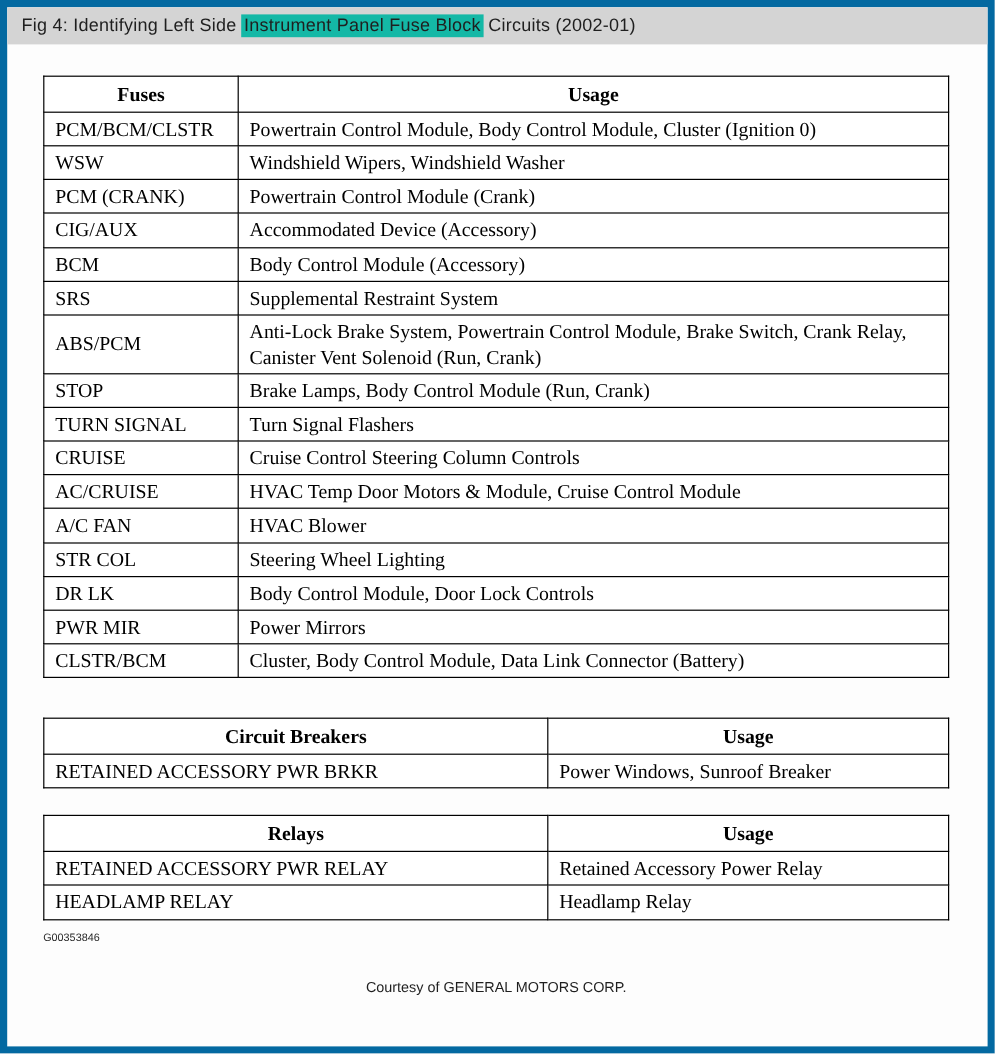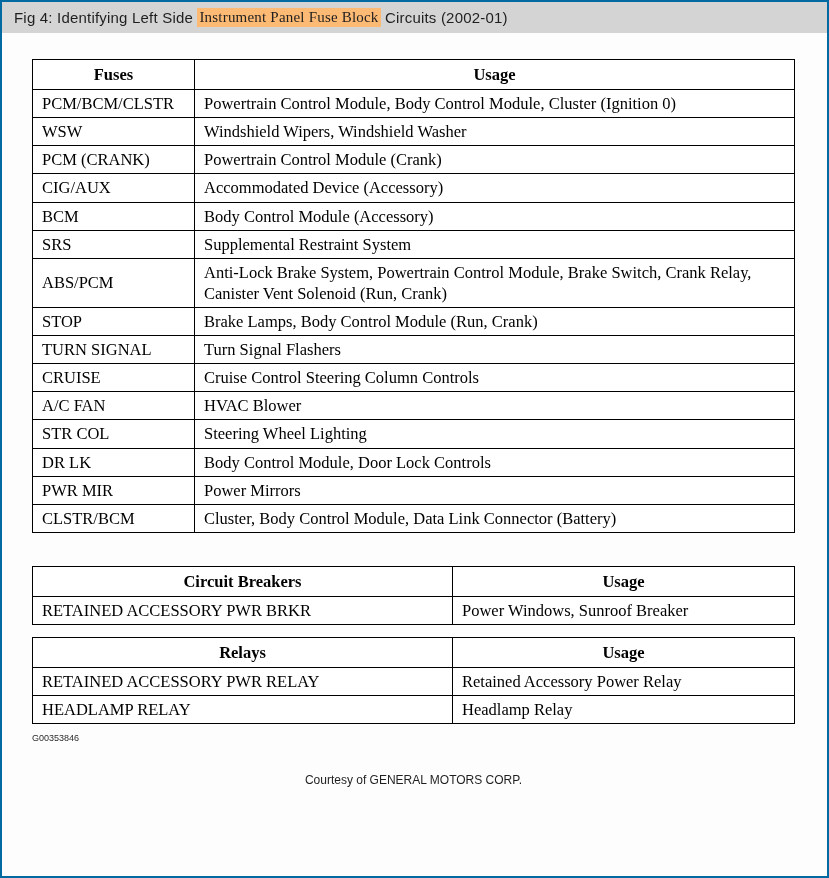--- a/index.html
+++ b/index.html
@@ -7,37 +7,36 @@
   body {
     width: 829px;
     height: 878px;
     font-family: "Liberation Sans", sans-serif;
     position: relative;
   }
   .page {
     width: 829px;
     height: 878px;
     background: #fdfdfd;
-    border: 2px solid #0369a1;
+    border: 6px solid #0369a1;
     overflow: hidden;
   }
   .title-bar {
     height: 31px;
     background: #d4d4d4;
     display: flex;
     align-items: center;
     padding-left: 12px;
     font-size: 15px;
     color: #1f1f1f;
     letter-spacing: 0.2px;
   }
   .title-highlight {
-    background: #fdba74;
+    background: #14b8a6;
     padding: 1px 2px;
-    font-family: Liberation Serif, serif;
   }
   .content {
     padding: 26px 32px 0 30px;
   }
   table {
     width: 100%;
     border-collapse: collapse;
     font-family: Liberation Serif, serif;
     font-size: 16.5px;
     color: #000;
@@ -53,21 +52,21 @@
   th {
     text-align: center;
     font-weight: bold;
     padding: 4px 9px;
   }
   td { height: 28px; }
   .fuse-table .col-fuse { width: 162px; }
   .small-table { margin-top: 0; }
   .small-table .col-name { width: 420px; }
   .cb-table-wrap { margin-top: 33px; }
-  .relay-table-wrap { margin-top: 12px; }
+  .relay-table-wrap { margin-top: 22px; }
   .figure-id {
     font-size: 9px;
     color: #2a2a2a;
     margin-top: 9px;
     font-family: "Liberation Sans", sans-serif;
   }
   .courtesy {
     text-align: center;
     font-size: 12px;
     color: #1f1f1f;
@@ -138,20 +137,24 @@
           <tr>
             <td class="col-fuse">TURN SIGNAL</td>
             <td>Turn Signal Flashers</td>
           </tr>
 
           <tr>
             <td class="col-fuse">CRUISE</td>
             <td>Cruise Control Steering Column Controls</td>
           </tr>
 
+          <tr>
+            <td class="col-fuse">AC/CRUISE</td>
+            <td>HVAC Temp Door Motors &amp; Module, Cruise Control Module</td>
+          </tr>
 
           <tr>
             <td class="col-fuse">A/C FAN</td>
             <td>HVAC Blower</td>
           </tr>
 
           <tr>
             <td class="col-fuse">STR COL</td>
             <td>Steering Wheel Lighting</td>
           </tr>

